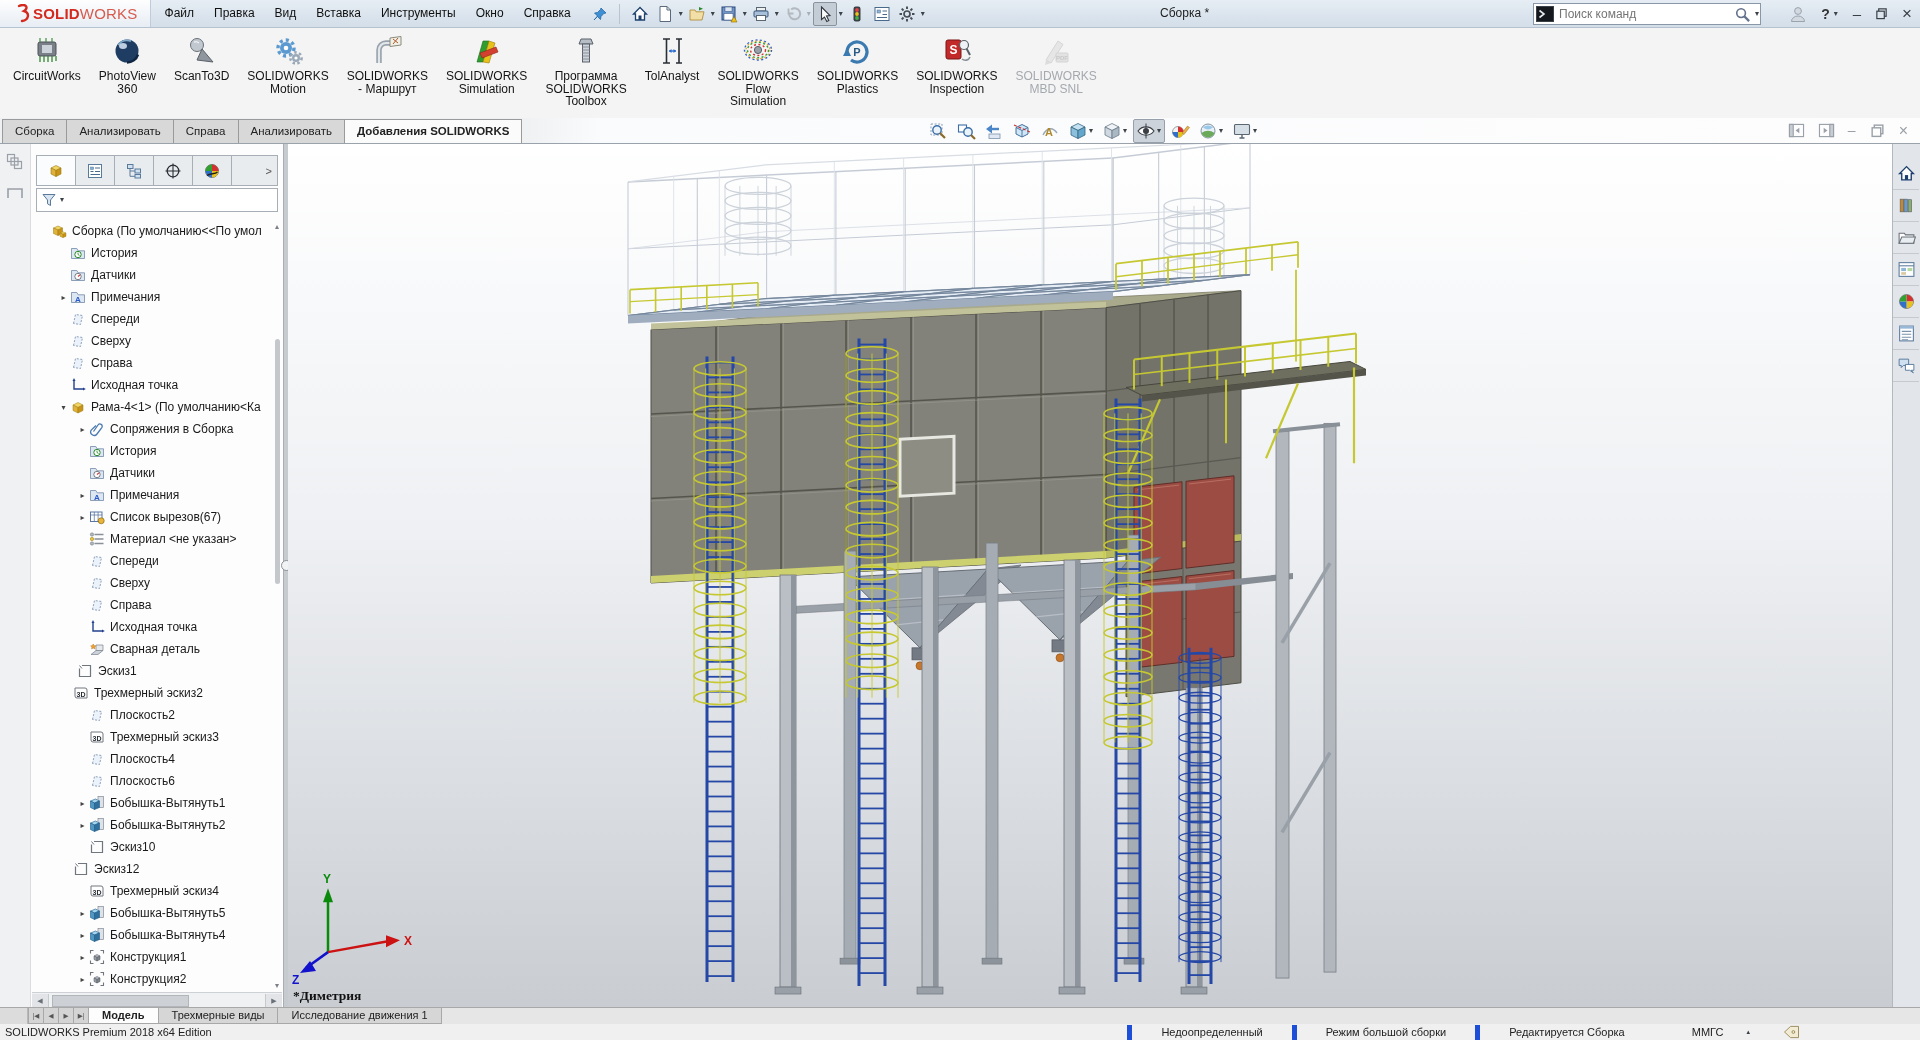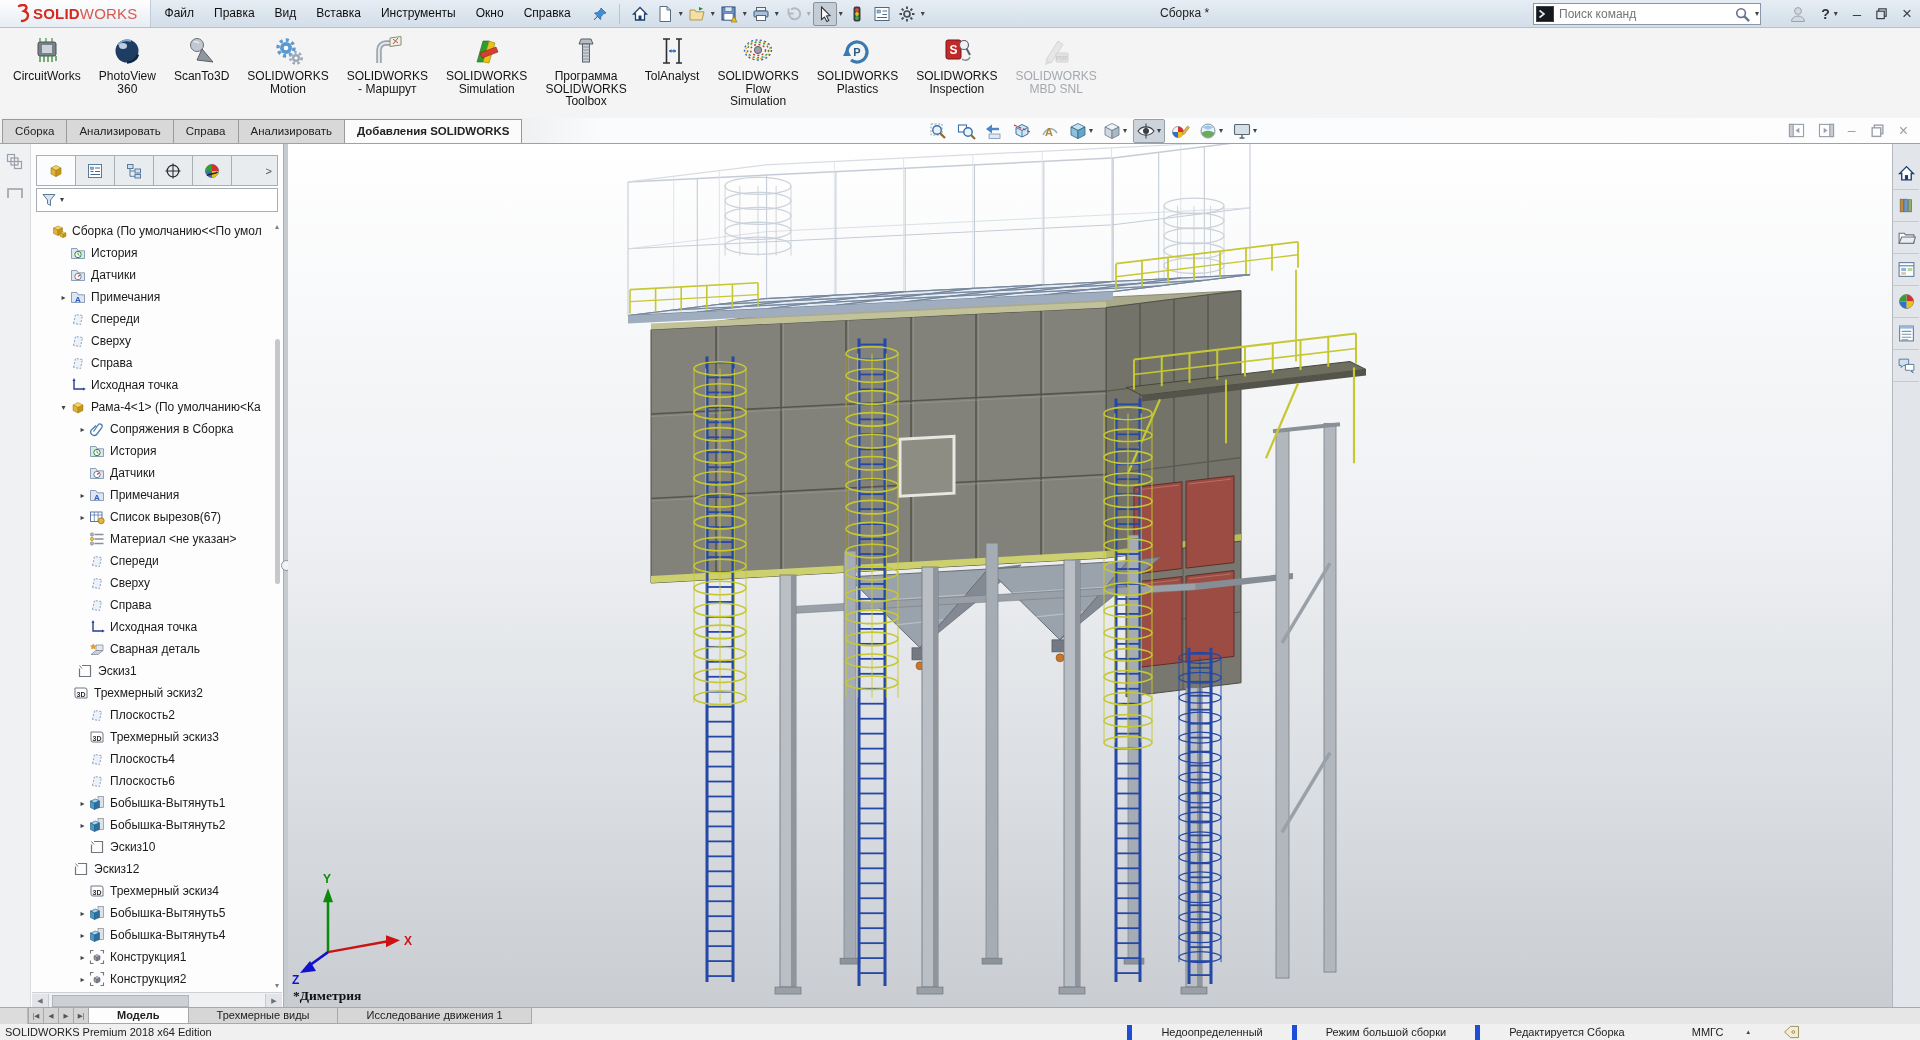--- a/index.html
+++ b/index.html
@@ -88,21 +88,21 @@
   .vanno{position:absolute;left:5px;bottom:4px;font-family:"Liberation Serif",serif;font-weight:bold;font-size:13.5px;color:#111}
   .taskpane{position:absolute;right:0;top:0;width:27px;bottom:0;background:#e2e5e9;border-left:1px solid #b2b8be;padding-top:14px}
   .tpbtn{width:26px;height:31px;display:flex;align-items:center;justify-content:center;border-bottom:1px solid #c6cacf}
   .tpbtn svg{width:19px;height:19px}
   
   .modeltabs{position:absolute;left:0;right:0;bottom:16px;height:16px;background:#e6e6e6;border-top:1px solid #a8a8a8;
     display:flex;align-items:stretch;font-size:11px;z-index:10}
   .mtcorner{width:27px;background:#dcdcdc;border-right:1px solid #b8b8b8}
   .navbtn{width:14px;display:flex;align-items:center;justify-content:center;font-size:6.5px;color:#555;
     background:#d4d4d4;border:1px solid #a8a8a8;border-top:none;margin-right:-1px}
-  .mtab{padding:0 28px;line-height:15px;background:#d6d6d6;border:1px solid #a8a8a8;border-top:none;margin-right:-1px;color:#222}
+  .mtab{padding:0 13px;line-height:15px;background:#d6d6d6;border:1px solid #a8a8a8;border-top:none;margin-right:-1px;color:#222}
   .mtab.active{background:#fdfdfd;font-weight:bold}
   .statusbar{position:absolute;left:0;right:0;bottom:0;height:16px;background:#f0f0f0;border-top:1px solid #d6d6d6;
     display:flex;align-items:center;font-size:11px;color:#222}
   .sleft{margin-left:5px}
   .sspacer{flex:1}
   .sitem{padding:0 29px;border-left:5px solid #1d4ed8;line-height:15px;white-space:nowrap}
   .sunits{padding:0 8px;margin-left:30px;display:flex;align-items:center;gap:22px}
   .stag{margin-left:24px;margin-right:120px;display:flex;align-items:center}
   .stag svg{width:17px;height:14px}
 </style>

